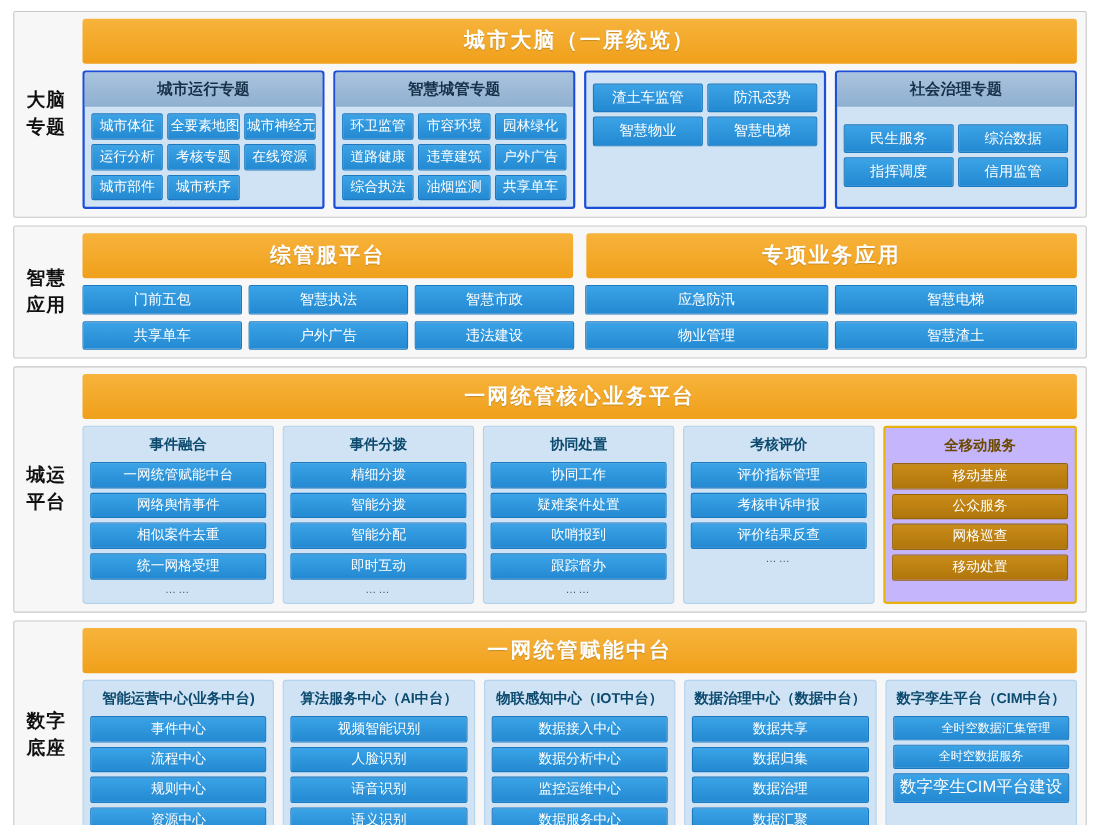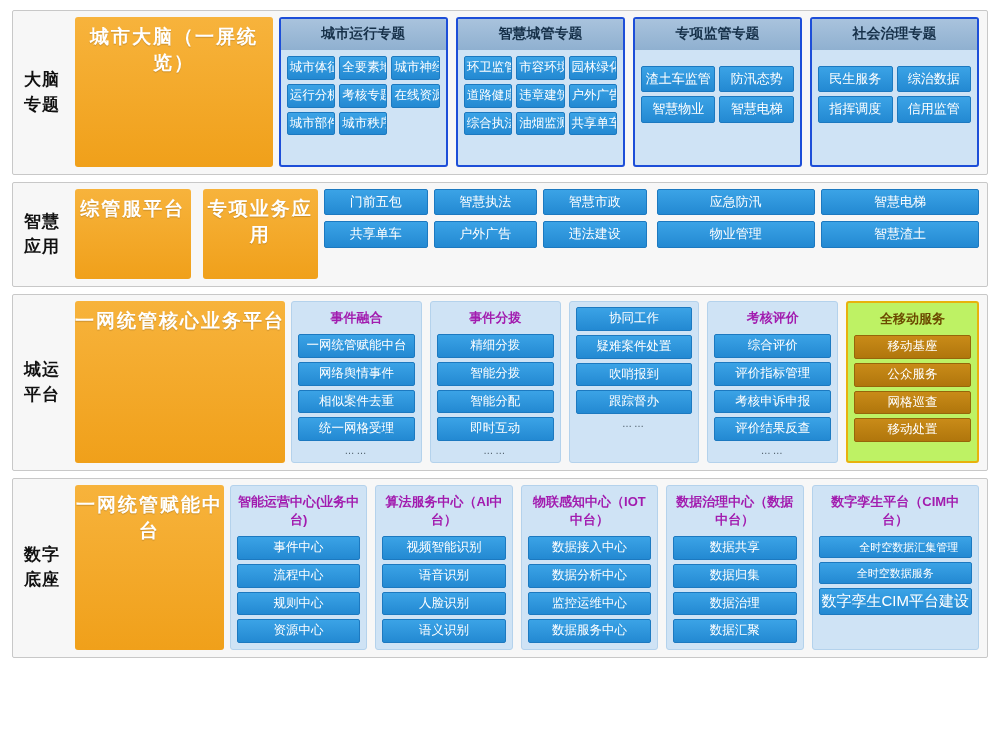--- a/index.html
+++ b/index.html
@@ -33,21 +33,21 @@
     font-weight:bold;
     font-size:17px;
     letter-spacing:1px;
     color:#111;
     line-height:1.45;
   }
   .band-body{
     flex:1 1 auto;
     padding:6px 8px 7px 4px;
     box-sizing:border-box;
-    display:flex;flex-direction:row;
+    display:flex;flex-direction:column;
     gap:6px;
   }
   
   .title-bar{
     background:#f5a623;
     background:linear-gradient(#f7b33c,#f0a01a);
     color:#ffffff;
     font-weight:bold;
     font-size:19px;
     text-align:center;
@@ -66,21 +66,21 @@
     padding:5px 6px 6px 6px;
     box-sizing:border-box;
     display:flex;flex-direction:column;
     gap:4px;
     flex:1 1 0;
   }
   .col-head{
     text-align:center;
     font-weight:bold;
     font-size:13px;
-    color:#a21caf;
+    color:#0c4a6e;
     padding:2px 0 3px 0;
   }
   .cell{
     background:#2e95db;
     background:linear-gradient(#3ba3e6,#2389d2);
     border:1px solid #1c79c0;
     color:#ffffff;
     font-size:12.5px;
     text-align:center;
     padding:4px 2px;
@@ -125,21 +125,21 @@
   }
   .g3{grid-template-columns:repeat(3,1fr);}
   .g2{grid-template-columns:repeat(2,1fr);}
   
   .row2{display:flex;gap:10px;}
   .halfcol{flex:1 1 0;display:flex;flex-direction:column;gap:6px;}
   .rowcells{display:flex;gap:6px;}
   .rowcells .cell{flex:1 1 0;}
   
   .col-box.hl{
-    background:#bef264;
+    background:#c4b5fd;
     border:2px solid #e8b20c;
   }
   .col-box.hl .col-head{color:#6b4a00;}
   .cell.gold{
     background:linear-gradient(#c98b18,#b0760c);
     border:1px solid #96650a;
   }
 </style>
 </head>
 <body>
@@ -178,21 +178,20 @@
             <div class="cell">道路健康</div>
             <div class="cell">违章建筑</div>
             <div class="cell">户外广告</div>
             <div class="cell">综合执法</div>
             <div class="cell">油烟监测</div>
             <div class="cell">共享单车</div>
           </div>
         </div>
 
         <div class="brain-col">
-          <div class="brain-col-head">专项监管专题</div>
           <div class="grid g2" style="padding-top:10px;">
             <div class="cell md">渣土车监管</div>
             <div class="cell md">防汛态势</div>
             <div class="cell md">智慧物业</div>
             <div class="cell md">智慧电梯</div>
           </div>
         </div>
 
         <div class="brain-col">
           <div class="brain-col-head">社会治理专题</div>
@@ -266,30 +265,30 @@
         <div class="col-box">
           <div class="col-head">事件分拨</div>
           <div class="cell">精细分拨</div>
           <div class="cell">智能分拨</div>
           <div class="cell">智能分配</div>
           <div class="cell">即时互动</div>
           <div class="dots">……</div>
         </div>
 
         <div class="col-box">
+          <div class="col-head">协同处置</div>
           <div class="cell">协同工作</div>
           <div class="cell">疑难案件处置</div>
           <div class="cell">吹哨报到</div>
           <div class="cell">跟踪督办</div>
           <div class="dots">……</div>
         </div>
 
         <div class="col-box">
           <div class="col-head">考核评价</div>
-          <div class="cell">综合评价</div>
           <div class="cell">评价指标管理</div>
           <div class="cell">考核申诉申报</div>
           <div class="cell">评价结果反查</div>
           <div class="dots">……</div>
         </div>
 
         <div class="col-box hl">
           <div class="col-head">全移动服务</div>
           <div class="cell gold">移动基座</div>
           <div class="cell gold">公众服务</div>
@@ -314,22 +313,22 @@
           <div class="col-head">智能运营中心(业务中台)</div>
           <div class="cell">事件中心</div>
           <div class="cell">流程中心</div>
           <div class="cell">规则中心</div>
           <div class="cell">资源中心</div>
         </div>
 
         <div class="col-box">
           <div class="col-head">算法服务中心（AI中台）</div>
           <div class="cell">视频智能识别</div>
+          <div class="cell">人脸识别</div>
           <div class="cell">语音识别</div>
-          <div class="cell">人脸识别</div>
           <div class="cell">语义识别</div>
         </div>
 
         <div class="col-box">
           <div class="col-head">物联感知中心（IOT中台）</div>
           <div class="cell">数据接入中心</div>
           <div class="cell">数据分析中心</div>
           <div class="cell">监控运维中心</div>
           <div class="cell">数据服务中心</div>
         </div>

